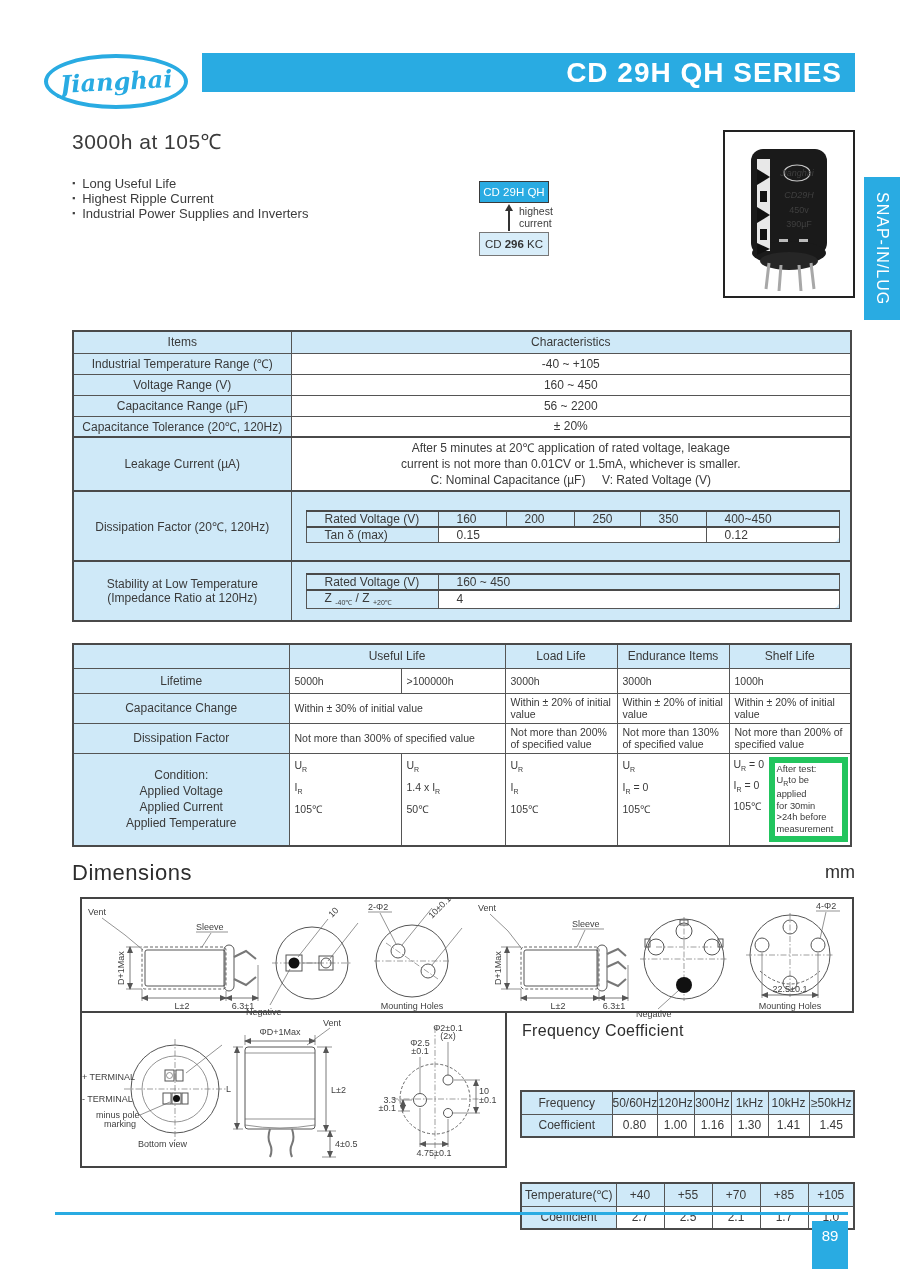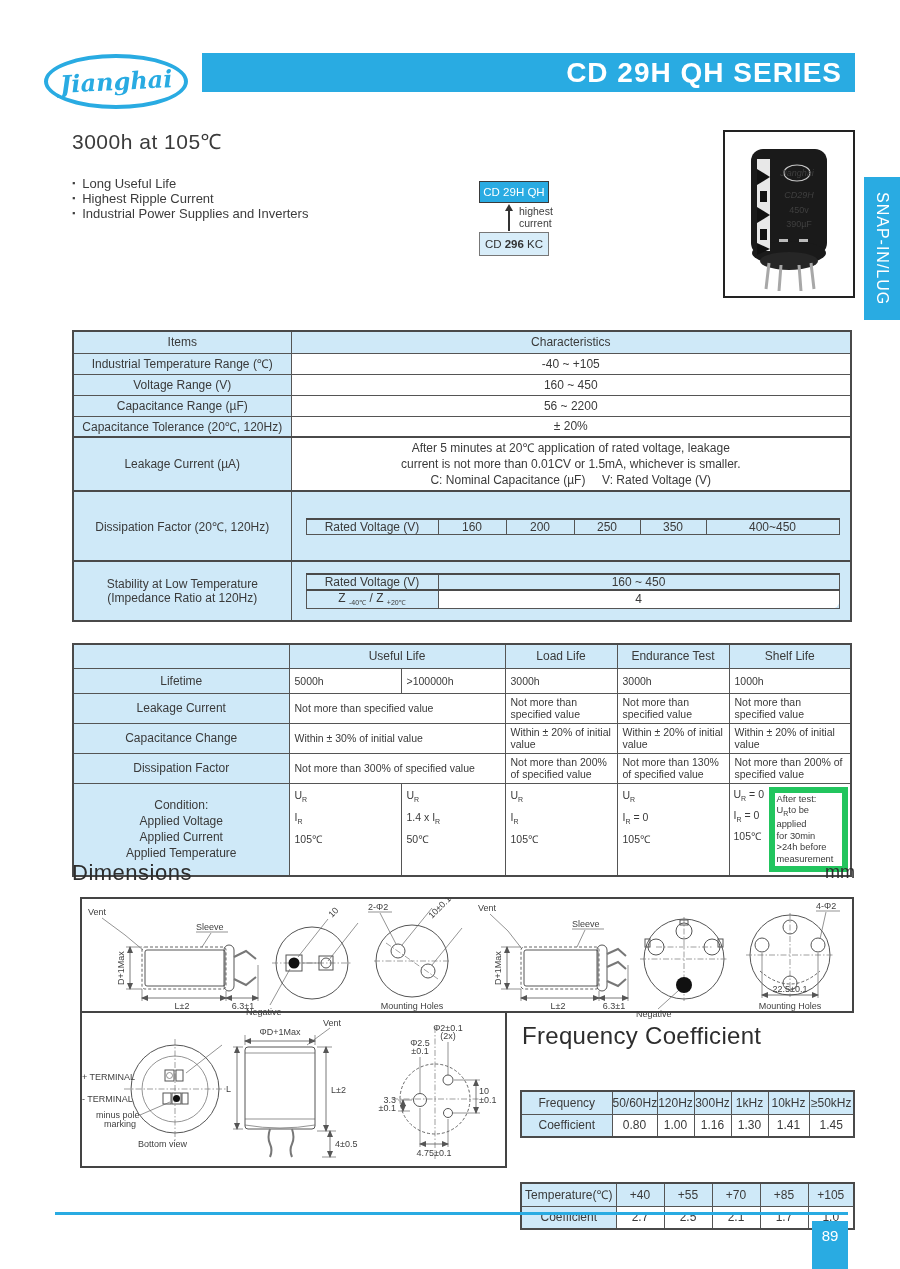--- a/index.html
+++ b/index.html
@@ -38,21 +38,21 @@
   table { border-collapse:collapse; table-layout:fixed;border-radius:9px; }
   td { border:1px solid #555; vertical-align:middle; }
   .blue { background:#CFE9F8; }
   .c { text-align:center; }
   .chars { position:absolute; left:72px; top:330px; width:780px; border:2px solid #4a4a4a; font-size:12px; }
   .chars td { padding:1px 4px; }
   .thick td { border-top:2px solid #4a4a4a; }
   .leak div { line-height:16px; text-align:center; }
   .pre { white-space:pre; }
   .inner { background:#fff; font-size:12px; border:1.5px solid #4a4a4a; margin-left:14px; width:534px; }
-  .inner td { height:14px; text-align:center; padding:0 18px; }
+  .inner td { height:14px; padding:0 18px; }
   .inwrap { padding:0 !important; }
   sub { font-size:7px; }
 
   .life { position:absolute; left:72px; top:643px; width:780px; border:2px solid #4a4a4a; font-size:10.5px; }
   .life td { padding:2px 5px; }
   .life .lbl { font-size:12px; text-align:center; }
   .life .hd { font-size:12px; text-align:center; }
   .cond td { vertical-align:top; }
   .cond .lines div { line-height:17px; padding-top:1px; }
   .cond .lbl div { line-height:16px; }
@@ -69,21 +69,21 @@
   .drawings { position:absolute; left:80px; top:897px; }
   svg text { font-size:9px; fill:#3f3f3f; font-family:"Liberation Sans", sans-serif; }
   .ln { stroke:#555; stroke-width:1; fill:none; }
   .thin { stroke:#666; stroke-width:0.7; fill:none; }
   .dash { stroke:#555; stroke-width:0.9; fill:none; stroke-dasharray:3,2; }
   .dd { stroke:#777; stroke-width:0.7; fill:none; stroke-dasharray:6,2,1.5,2; }
   .dl { stroke:#555; stroke-width:0.8; fill:none; }
   .pin { stroke:#777; stroke-width:2; fill:none; }
 
   
-  .coef-title { position:absolute; font-size:24px; color:#2d2d2d; letter-spacing:0.3px; }
+  .coef-title { position:absolute; font-size:16px; color:#2d2d2d; letter-spacing:0.3px; }
   .coef { position:absolute; width:335px; border:2px solid #4a4a4a; font-size:12px;margin-top:32px; }
   .coef td { height:23px; text-align:center; }
 
   
   .footline { position:absolute; left:55px; top:1212px; width:793px; height:3px; background:#29ABE2; }
   .pagenum { position:absolute; left:812px; top:1221px; width:36px; height:48px; background:#29ABE2;
              color:#fff; font-size:15px; text-align:center; padding-top:6px; }
 </style>
 </head>
 <body>
@@ -191,20 +191,25 @@
               </colgroup>
           <tbody>
                 <tr>
             <td class="blue">Rated Voltage (V)</td>
             <td class="blue">160</td>
             <td class="blue">200</td>
             <td class="blue">250</td>
             <td class="blue">350</td>
             <td class="blue">400~450</td>
           </tr>
+          <tr>
+            <td class="blue">Tan δ (max)</td>
+            <td colspan="4">0.15</td>
+            <td>0.12</td>
+          </tr>
         </tbody>
             </table>
       </td>
     </tr>
     <tr style="height:60px" class="thick">
       <td class="blue c">
         <div>Stability at Low Temperature</div>
         <div>(Impedance Ratio at 120Hz)</div>
       </td>
       <td class="blue inwrap">
@@ -236,37 +241,30 @@
         <col style="width:104px">
         <col style="width:112px">
         <col style="width:112px">
         <col>
       </colgroup>
     <tbody>
         <tr style="height:24px">
       <td class="blue"></td>
       <td colspan="2" class="blue hd">Useful Life</td>
       <td class="blue hd">Load Life</td>
-      <td class="blue hd">Endurance Test</td>
+      <td class="blue hd">Endurance Items</td>
       <td class="blue hd">Shelf Life</td>
     </tr>
     <tr style="height:25px">
       <td class="blue lbl">Lifetime</td>
       <td>5000h</td>
       <td>&gt;100000h</td>
       <td>3000h</td>
       <td>3000h</td>
       <td>1000h</td>
-    </tr>
-    <tr style="height:30px">
-      <td class="blue lbl">Leakage Current</td>
-      <td colspan="2">Not more than specified value</td>
-      <td>Not more than specified value</td>
-      <td>Not more than specified value</td>
-      <td>Not more than specified value</td>
     </tr>
     <tr style="height:30px">
       <td class="blue lbl">Capacitance Change</td>
       <td colspan="2">Within ± 30% of initial value</td>
       <td>Within ± 20% of initial value</td>
       <td>Within ± 20% of initial value</td>
       <td>Within ± 20% of initial value</td>
     </tr>
     <tr style="height:30px">
       <td class="blue lbl">Dissipation Factor</td>

